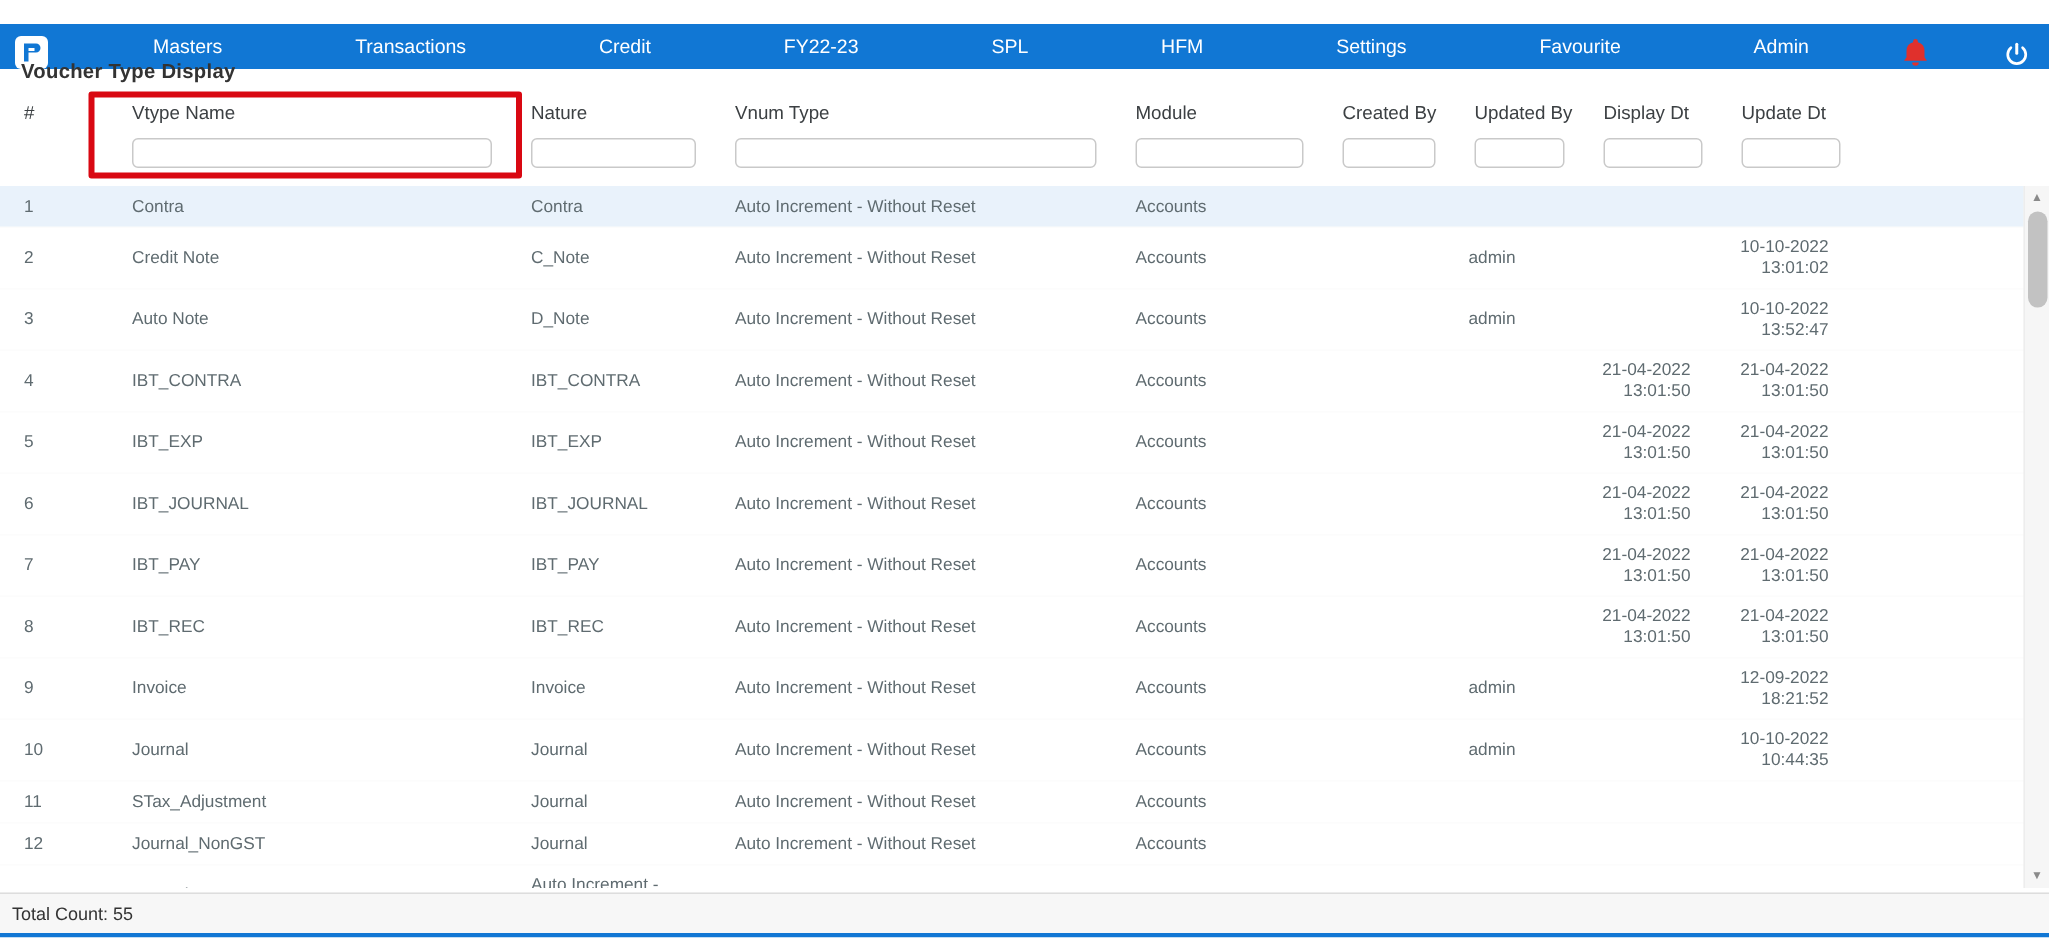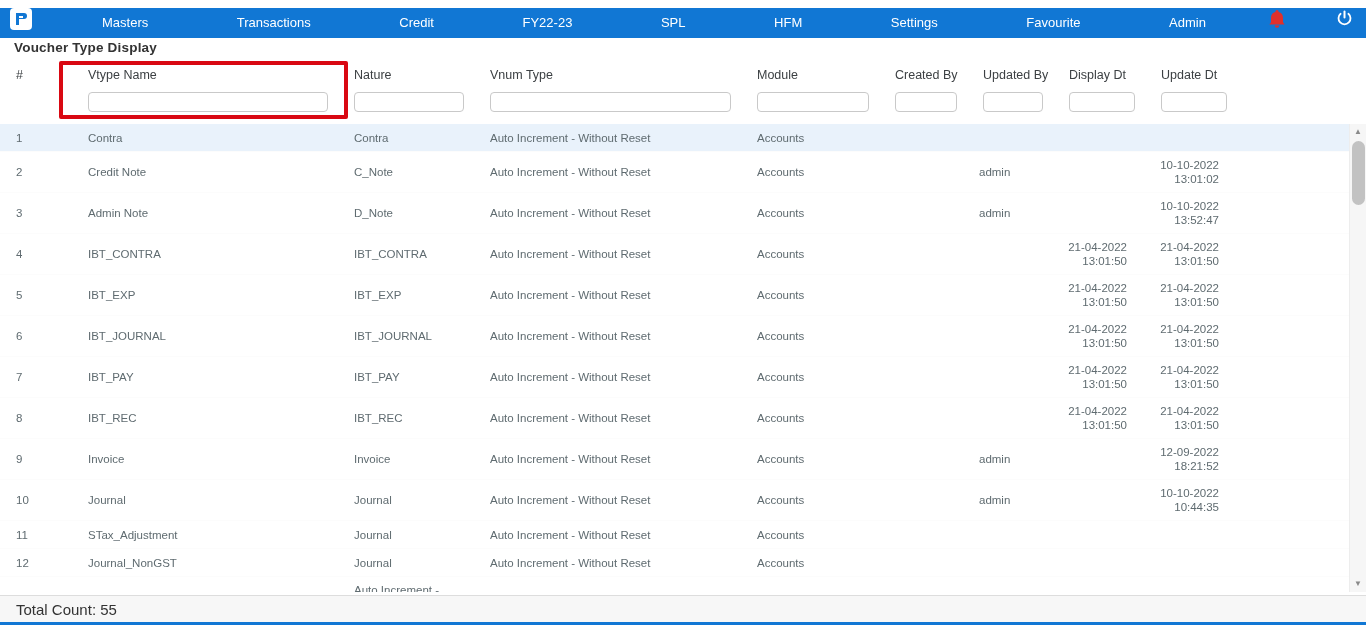--- a/index.html
+++ b/index.html
@@ -1,22 +1,22 @@
 <!DOCTYPE html>
 <html><head>
 <meta charset="utf-8">
 <style>
   * { margin:0; padding:0; box-sizing:border-box; }
   html,body { width:1366px; height:625px; overflow:hidden; background:#fff;
               font-family:"Liberation Sans", sans-serif; }
   .app { position:relative; width:1366px; height:625px; background:#fff; }
 
   
-  .topnav { position:absolute; top:8px; left:0; width:1366px; height:30px;
-            background:#1177d4; display:flex; align-items:flex-start; }
+  .topnav { position:absolute; top:16px; left:0; width:1366px; height:30px;
+            background:#1177d4; display:flex; align-items:flex-end; }
   .logo { width:22px; height:22px; margin-left:10px; border-radius:4px; background:#fff;
           display:flex; align-items:center; justify-content:center; flex:0 0 auto; }
   .logo svg { display:block; }
   .nav-items { flex:1; display:flex; justify-content:space-between;
                padding:0 60px 0 70px; }
   .nav-item { color:#fff; font-size:13px; text-decoration:none; cursor:pointer;
               line-height:30px; white-space:nowrap; }
   .bell { width:22px; height:22px; margin-right:46px; display:flex; align-items:center;
           justify-content:center; cursor:pointer; }
   .power { width:20px; height:20px; margin-right:12px; display:flex; align-items:center;
@@ -53,21 +53,21 @@
                display:flex; flex-direction:column; align-items:center; }
   .sb-arrow { width:17px; height:16px; color:#8a8a8a; font-size:8px; line-height:16px;
               text-align:center; cursor:pointer; user-select:none; }
   .sb-track { flex:1; width:17px; position:relative; }
   .sb-thumb { position:absolute; top:1px; left:2px; width:13px; height:64px;
               background:#c2c2c2; border-radius:7px; cursor:pointer; }
 
   
   .statusbar { position:absolute; left:0; bottom:3px; width:1366px; height:27px;
                background:#f7f7f7; border-top:1px solid #ddd; display:flex; align-items:center; }
-  .statusbar span { font-size:15px; color:#333; margin-left:16px; }
+  .statusbar span { font-size:12px; color:#333; margin-left:8px; }
   .bottom-strip { position:absolute; left:0; bottom:0; width:1366px; height:3px; background:#1177d4; }
 
   
   .red-box { position:absolute; left:59px; top:61px; width:289px; height:58px;
              border:4px solid #d90812; border-radius:2px; pointer-events:none; z-index:5; }
 </style>
 </head>
 <body>
 
 <div class="app">
@@ -149,21 +149,21 @@
       <div class="tcell">Auto Increment - Without Reset</div>
       <div class="tcell">Accounts</div>
       <div class="tcell by"></div>
       <div class="tcell by">admin</div>
       <div class="tcell dt"></div>
       <div class="tcell dt">10-10-2022
 13:01:02</div>
     </div>
       <div class="grid trow">
       <div class="tcell">3</div>
-      <div class="tcell">Admin Note</div>
+      <div class="tcell">Auto Note</div>
       <div class="tcell">D_Note</div>
       <div class="tcell">Auto Increment - Without Reset</div>
       <div class="tcell">Accounts</div>
       <div class="tcell by"></div>
       <div class="tcell by">admin</div>
       <div class="tcell dt"></div>
       <div class="tcell dt">10-10-2022
 13:52:47</div>
     </div>
       <div class="grid trow">

